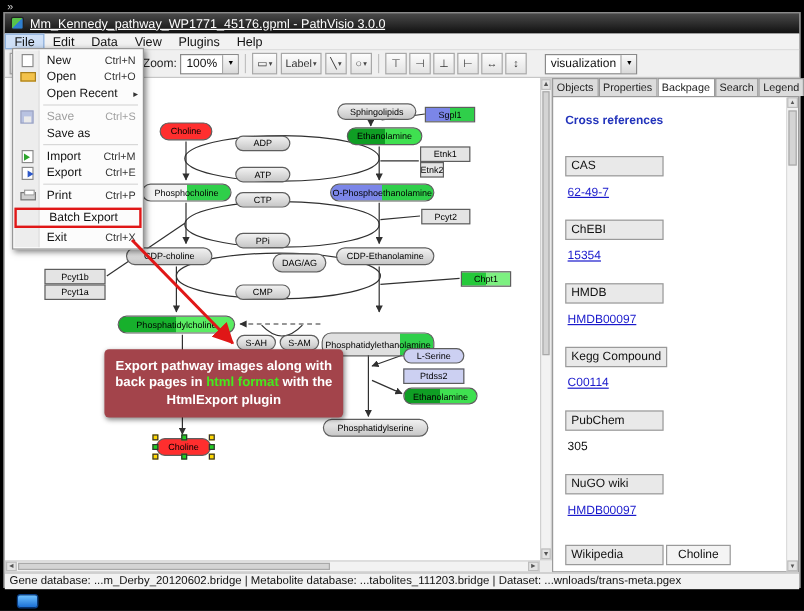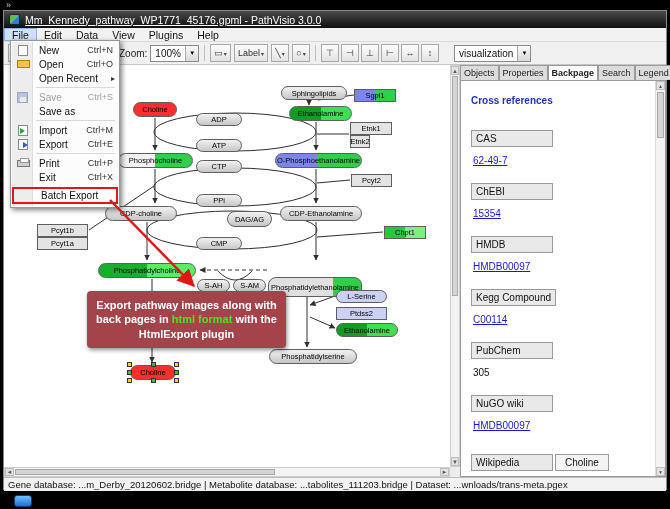--- a/index.html
+++ b/index.html
@@ -70,21 +70,21 @@
                display:flex; align-items:center; justify-content:center; }
   .sbar .thumb { position:absolute; background:#d4d4d4; border:1px solid #a9a9a9; }
   .vscroll-canvas { left:446px; top:54px; width:10px; height:402px; }
   .hscroll-canvas { left:0; top:456px; width:446px; height:10px; }
 
   
   .sidepanel { position:absolute; left:456px; top:54px; width:206px; height:412px; background:#e8e8e8; }
   .tabs { display:flex; height:15px; }
   .tab { font-size:9px; padding:2px 3px; border:1px solid #9a9a9a; border-bottom:none;
          background:#dcdcdc; color:#222; white-space:nowrap; }
-  .tab.active { background:#fff; font-weight:bold; }
+  .tab.active { background:#fff; font-weight:normal; }
   .panel-body { position:absolute; left:0; top:15px; right:0; bottom:0; background:#fff;
                 border:1px solid #9a9a9a; overflow:hidden; padding:8px 12px 0 10px; }
   .bp-title { color:#2233bb; font-size:10px; font-weight:bold; margin:6px 0 22px 0; }
   .bp-head { display:inline-block; min-width:82px; border:1px solid #9a9a9a; background:#e9e9e9;
              font-size:10px; padding:2px 4px; color:#111; }
   .bp-val { margin:8px 0 15px 2px; font-size:10px; color:#111; }
   .bp-val.link { color:#1a1acc; text-decoration:underline; }
   .bp-val.boxed { display:inline-block; border:1px solid #9a9a9a; background:#f4f4f4; padding:2px 9px; }
   .panel-scroll { position:absolute; right:1px; top:16px; width:10px; bottom:1px;
                   background:#f3f3f3; border-left:1px solid #dcdcdc; }
@@ -362,26 +362,26 @@
           <span class="mi mi-export"></span>
           <span>Export</span>
           <span class="sc">Ctrl+E</span>
         </div>
         <div class="fm-sep"></div>
         <div class="fm-item">
           <span class="mi mi-print"></span>
           <span>Print</span>
           <span class="sc">Ctrl+P</span>
         </div>
+        <div class="fm-item batch">
+          <span>Batch Export</span>
+        </div>
         <div class="fm-item">
           <span>Exit</span>
           <span class="sc">Ctrl+X</span>
-        </div>
-        <div class="fm-item batch">
-          <span>Batch Export</span>
         </div>
       </div>
   </div>
 
   <svg class="overlay-svg" width="670" height="509">
     <defs>
       <marker id="redarr" markerWidth="8" markerHeight="7" refX="6.5" refY="3.5" orient="auto">
         <path d="M0,0 L7,3.5 L0,7 Z" fill="#e01717"></path>
       </marker>
     </defs>

